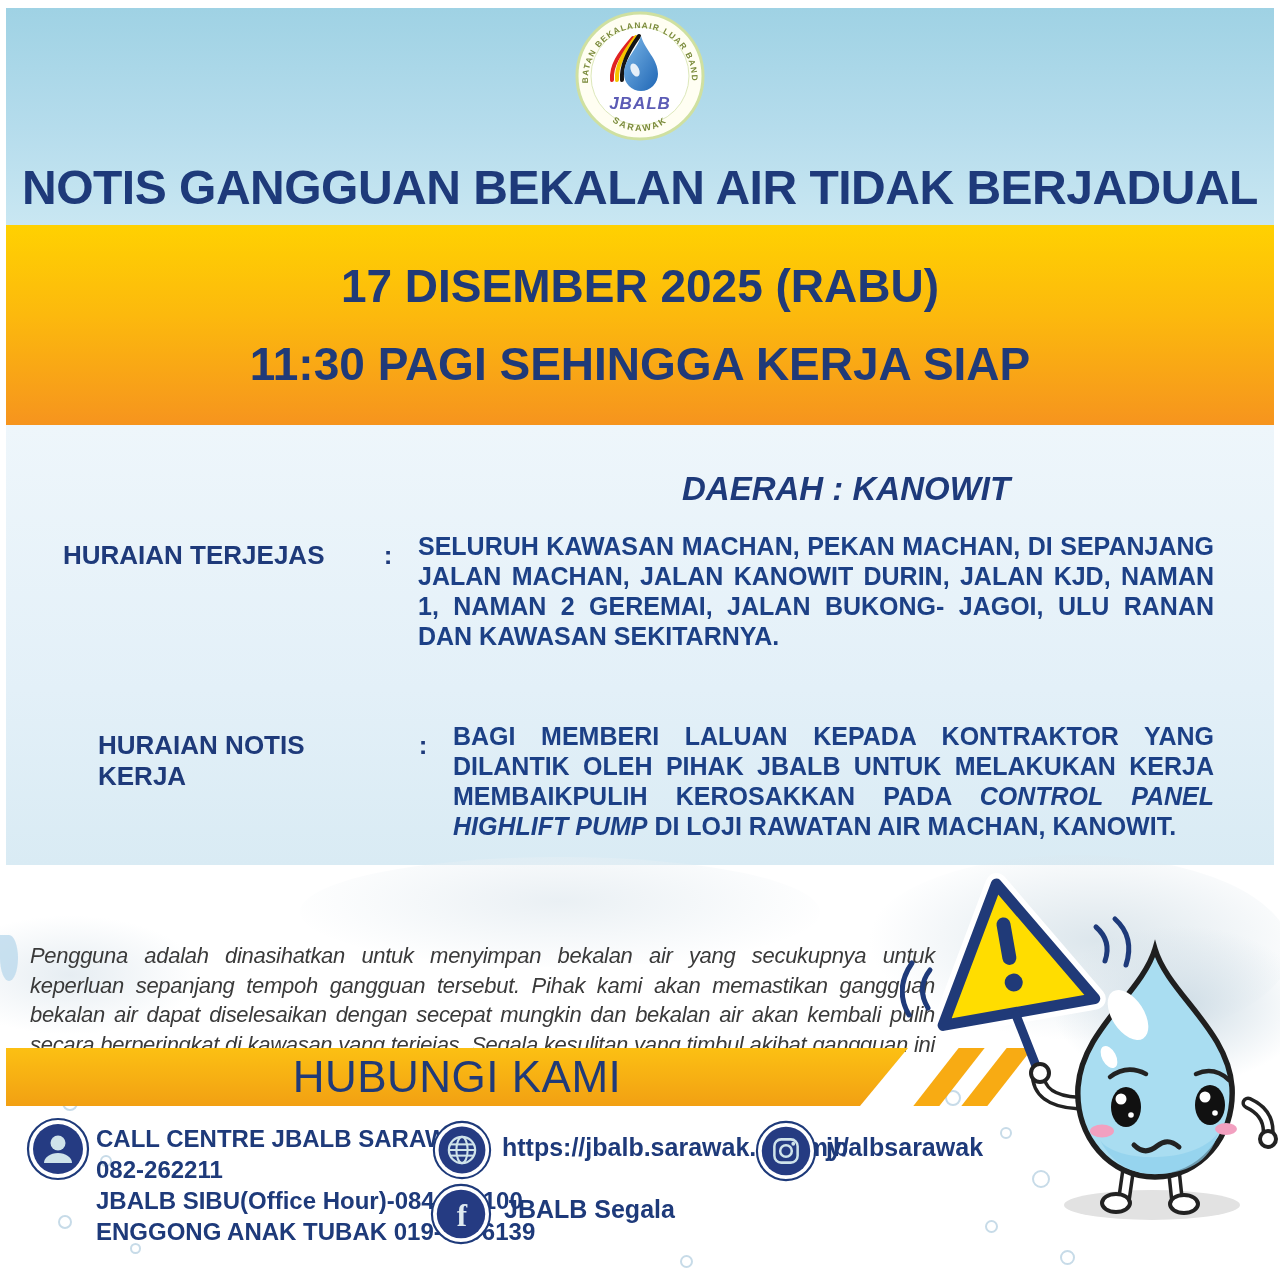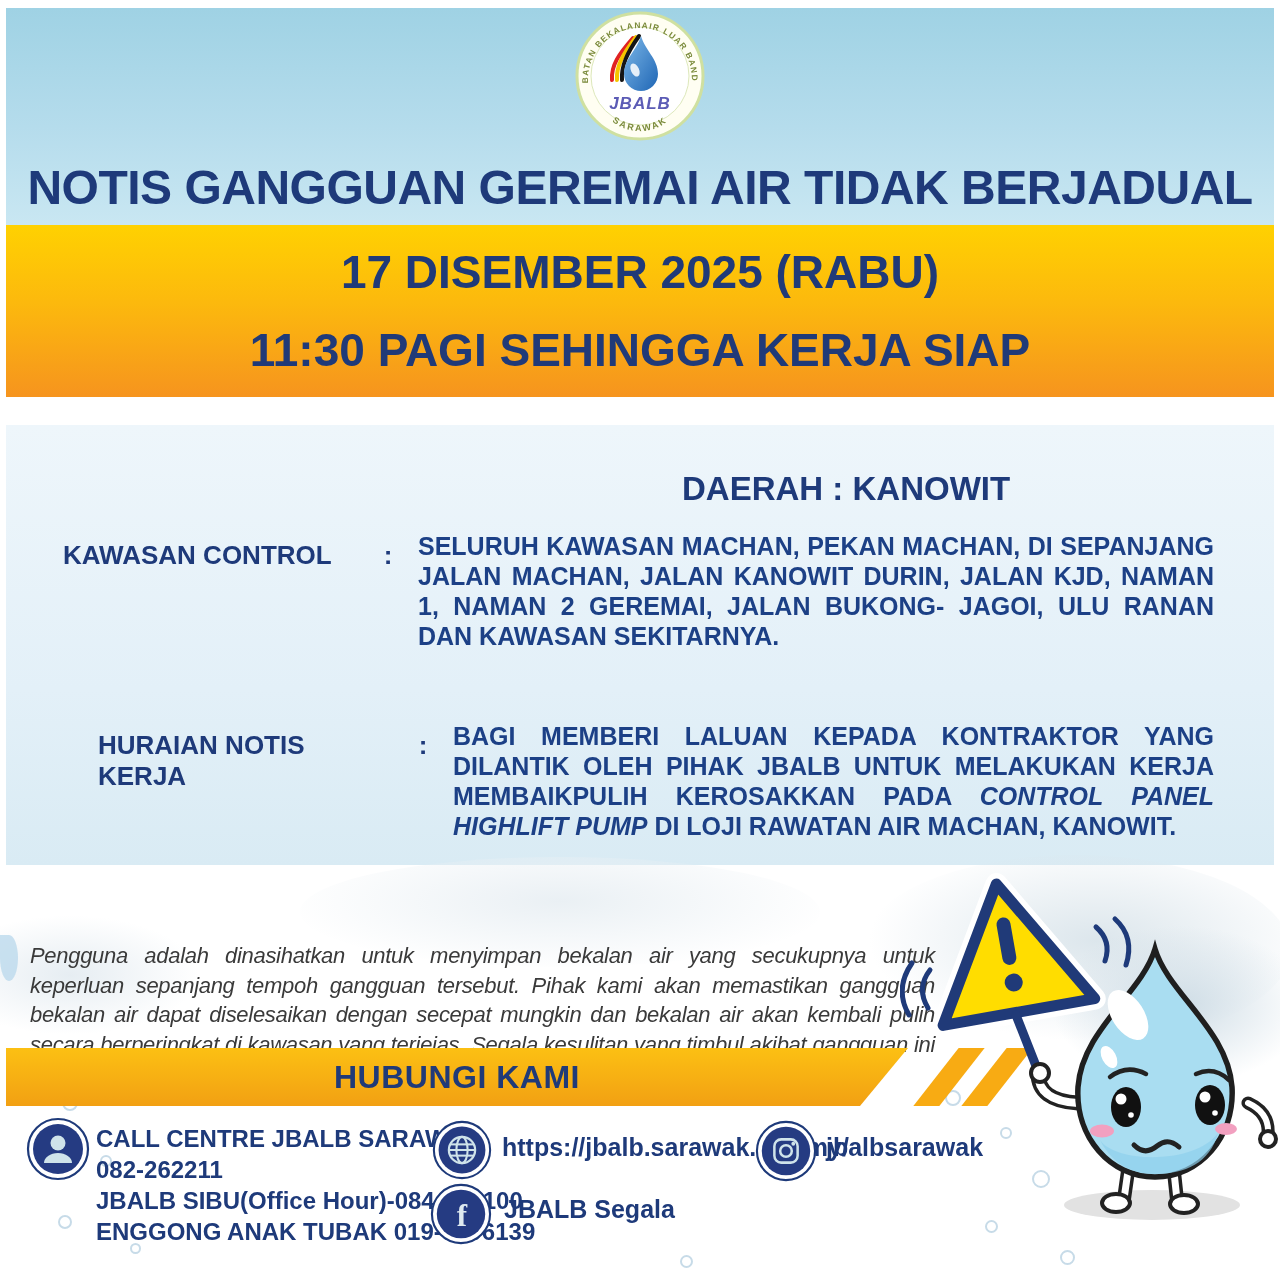--- a/index.html
+++ b/index.html
@@ -7,31 +7,31 @@
   .page{position:relative;width:1280px;height:1280px;background:#ffffff;overflow:hidden;}
 
   
   .header{position:absolute;left:6px;right:6px;top:8px;height:217px;
     background:linear-gradient(180deg,#9fd2e4 0%,#b5dcec 55%,#c9e7f2 100%);}
   .logo{position:absolute;top:2px;left:50%;transform:translateX(-50%);}
   .title{position:absolute;left:0;right:0;bottom:10px;text-align:center;
     font-size:48px;font-weight:bold;color:#1e3a7a;letter-spacing:-0.5px;white-space:nowrap;}
 
   
-  .date-banner{position:absolute;left:6px;right:6px;top:225px;height:172px;
+  .date-banner{position:absolute;left:6px;right:6px;top:225px;height:200px;
     background:linear-gradient(180deg,#ffd101 0%,#fcb90d 45%,#f6941e 100%);
     display:flex;flex-direction:column;justify-content:center;align-items:center;gap:24px;}
   .date-line{font-size:46px;font-weight:bold;color:#203a78;white-space:nowrap;}
 
   
   .info{position:absolute;left:6px;right:6px;top:425px;height:440px;
     background:linear-gradient(180deg,#eef6fb 0%,#e3f0f8 60%,#d9ebf4 100%);}
   .region{position:absolute;top:45px;left:0;right:0;height:42px;}
   .bahagian{position:absolute;left:196px;font-size:33px;font-weight:bold;color:#1e3a7a;white-space:nowrap;}
-  .daerah{position:absolute;left:676px;font-size:33px;font-weight:bold;color:#1e3a7a;white-space:nowrap;}
+  .daerah{position:absolute;left:676px;font-size:33px;font-weight:bold;color:#1e3a7a;white-space:nowrap;font-style:italic;}
   .info-row{position:absolute;left:57px;right:60px;display:grid;grid-template-columns:295px 60px 1fr;}
   .info-row.kawasan{top:106px;}
   .info-row.huraian{top:296px;margin-left:35px;}
   .info-label{font-size:26px;font-weight:bold;color:#1e3a7a;padding-top:9px;}
   .info-colon{font-size:26px;font-weight:bold;color:#1e3a7a;text-align:center;padding-top:9px;}
   .info-text{font-size:25px;font-weight:bold;color:#1c4086;line-height:30px;text-align:justify;}
   .info-text .it{font-style:italic;}
 
   
   .bottom{position:absolute;left:0;right:0;top:865px;height:415px;background:#ffffff;}
@@ -48,21 +48,21 @@
   .advisory{position:absolute;left:30px;top:76px;width:905px;
     font-size:22px;font-style:italic;color:#3a3a3a;line-height:29.5px;letter-spacing:-0.3px;text-align:justify;}
   .drip{position:absolute;left:0;top:70px;width:18px;height:46px;border-radius:0 60% 60% 60%;
     background:#bcd9ec;opacity:.8;}
 
   
   .contact-banner{position:absolute;left:6px;top:183px;width:902px;height:58px;
     background:linear-gradient(180deg,#fcc013 0%,#f2a013 100%);
     clip-path:polygon(0 0,100% 0,calc(100% - 48px) 100%,0 100%);
     display:flex;align-items:center;justify-content:center;}
-  .contact-heading{font-size:32px;font-weight:bold;color:#203a78;letter-spacing:0.5px;}
+  .contact-heading{font-size:44px;font-weight:normal;color:#203a78;letter-spacing:0.5px;}
   .stripe{position:absolute;top:183px;width:26px;height:58px;background:#f8ab13;transform:skewX(-38deg);}
   .s1{left:936px;}
   .s2{left:984px;}
 
   
   .cicon{position:absolute;}
   .ctext{position:absolute;color:#1e3a7a;font-weight:bold;white-space:nowrap;}
   .phone-lines{left:96px;top:258px;font-size:24px;line-height:31px;}
   .web-text{left:502px;top:268px;font-size:25px;}
   .fb-text{left:504px;top:330px;font-size:25px;}
@@ -95,35 +95,35 @@
       </text>
       <g>
         <path d="M59,28 C45,44 37,55 38,70" fill="none" stroke="#e02222" stroke-width="4" stroke-linecap="round"></path>
         <path d="M62,27 C49,44 42,56 43,70" fill="none" stroke="#f5c400" stroke-width="4" stroke-linecap="round"></path>
         <path d="M65,26 C53,43 47,56 48,70" fill="none" stroke="#151515" stroke-width="4" stroke-linecap="round"></path>
         <path d="M67,26 C63,40 50,49 50,64 A17,17 0 0 0 84,64 C84,49 71,40 67,26 Z" fill="url(#dropGrad)"></path>
         <ellipse cx="61" cy="60" rx="4" ry="7" fill="#ffffff" opacity="0.85" transform="rotate(-25 61 60)"></ellipse>
       </g>
       <text x="66" y="99" text-anchor="middle" font-size="17" font-weight="bold" font-style="italic" fill="#5b5bb5" letter-spacing="1">JBALB</text>
     </svg>
-    <div class="title">NOTIS GANGGUAN GEREMAI AIR TIDAK BERJADUAL</div>
+    <div class="title">NOTIS GANGGUAN BEKALAN AIR TIDAK BERJADUAL</div>
   </div>
 
   <div class="date-banner">
     <div class="date-line">17 DISEMBER 2025 (RABU)</div>
     <div class="date-line">11:30 PAGI SEHINGGA KERJA SIAP</div>
   </div>
 
   <div class="info">
     <div class="region">
       <span class="daerah">DAERAH : KANOWIT</span>
     </div>
 
     <div class="info-row kawasan">
-      <div class="info-label">KAWASAN CONTROL</div>
+      <div class="info-label">HURAIAN TERJEJAS</div>
       <div class="info-colon">:</div>
       <div class="info-text">SELURUH KAWASAN MACHAN, PEKAN MACHAN, DI SEPANJANG JALAN MACHAN, JALAN KANOWIT DURIN, JALAN KJD, NAMAN 1, NAMAN 2 GEREMAI, JALAN BUKONG- JAGOI, ULU RANAN DAN KAWASAN SEKITARNYA.</div>
     </div>
 
     <div class="info-row huraian">
       <div class="info-label">HURAIAN NOTIS KERJA</div>
       <div class="info-colon">:</div>
       <div class="info-text"><span>BAGI MEMBERI LALUAN KEPADA KONTRAKTOR YANG DILANTIK OLEH PIHAK JBALB UNTUK MELAKUKAN KERJA MEMBAIKPULIH KEROSAKKAN PADA </span><span class="it">CONTROL PANEL HIGHLIFT PUMP</span><span> DI LOJI RAWATAN AIR MACHAN, KANOWIT.</span></div>
     </div>
   </div>

